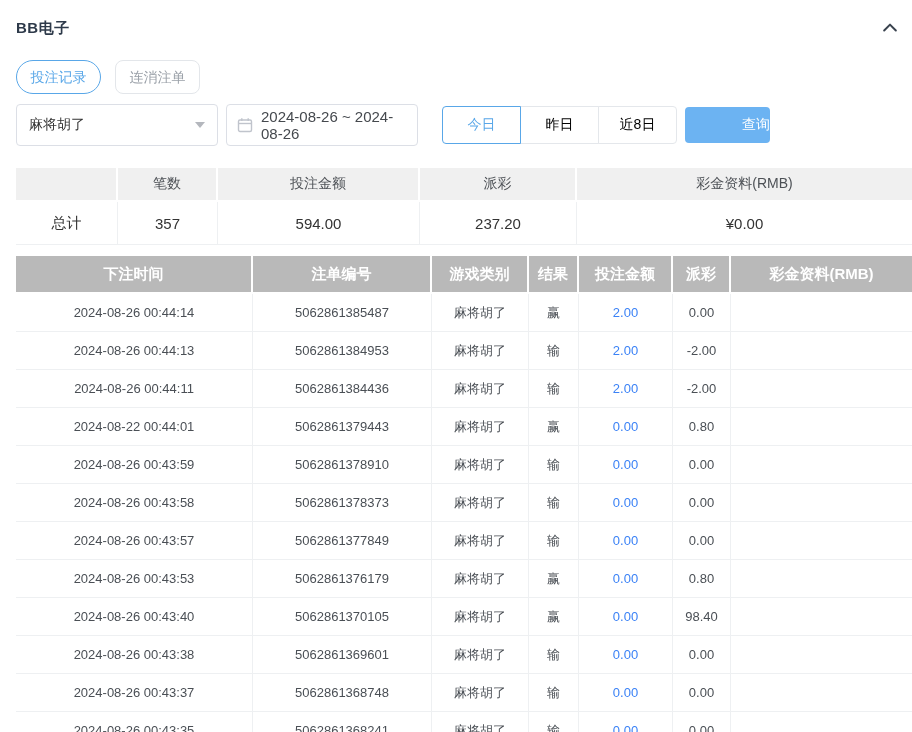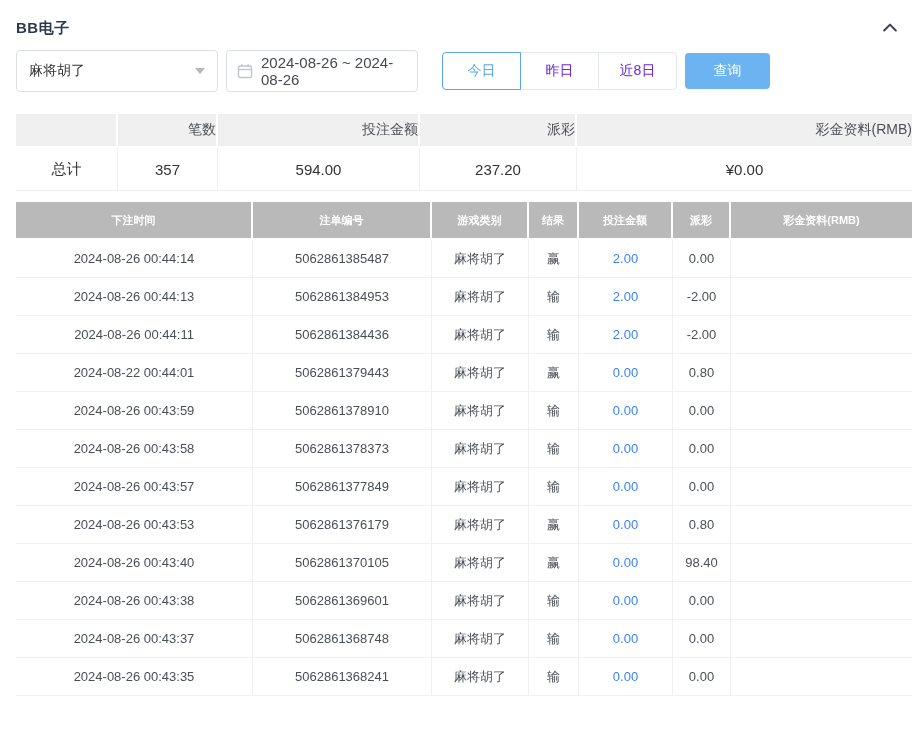--- a/index.html
+++ b/index.html
@@ -24,40 +24,40 @@
   .select-box { width:202px; height:42px; border:1px solid #dcdfe6; border-radius:4px;
     display:flex; align-items:center; justify-content:space-between; padding:0 12px;
     font-size:14px; color:#333; cursor:pointer; }
   .caret-down { width:0; height:0; border-left:5px solid transparent; border-right:5px solid transparent;
     border-top:6px solid #b4b7bd; }
   .date-box { width:192px; height:42px; border:1px solid #dcdfe6; border-radius:4px;
     display:flex; align-items:center; gap:8px; padding:0 10px; margin-left:8px;
     font-size:15px; color:#45494e; cursor:pointer; }
   .btn-group { display:flex; margin-left:24px; }
   .btn-group .qbtn { width:79px; height:38px; background:#fff; border:1px solid #e4e7eb;
-    font-size:14px; color:#6d28d9; cursor:pointer; margin-left:-1px; position:relative;
+    font-size:14px; color:#000000; cursor:pointer; margin-left:-1px; position:relative;
     font-family:inherit; }
   .btn-group .qbtn:first-child { border-radius:4px 0 0 4px; margin-left:0; }
   .btn-group .qbtn:last-child { border-radius:0 4px 4px 0; }
   .btn-group .qbtn.active { border-color:#59a7e8; color:#59a7e8; z-index:1; }
   .query-btn { width:85px; height:36px; margin-left:8px; background:#6cb3f2; color:#fff;
-    border:none; border-radius:4px; font-size:14px; cursor:pointer; font-family:inherit; }
+    border:none; border-radius:4px; font-size:14px; cursor:pointer; font-family:inherit;text-align:right; }
 
   
   table { border-collapse:separate; border-spacing:0; table-layout:fixed; width:896px; }
   .summary-table { margin-top:22px; }
   .summary-table th { background:#f0f0f0; height:34px; font-size:14px; font-weight:normal;
-    color:#4d5156; text-align:right; border-right:2px solid #fff; border-bottom:2px solid #fff; }
+    color:#4d5156; text-align:center; border-right:2px solid #fff; border-bottom:2px solid #fff; }
   .summary-table th:last-child { border-right:none; }
   .summary-table td { height:43px; text-align:center; font-size:15px; color:#333;
     border-right:1px solid #eef0f2; border-bottom:1px solid #eef0f2; background:#fff; }
   .summary-table td:last-child { border-right:none; }
 
   .main-table { margin-top:11px; }
-  .main-table th { background:#b9b9b9; height:38px; color:#fff; font-size:11px; font-weight:bold;
+  .main-table th { background:#b9b9b9; height:38px; color:#fff; font-size:15px; font-weight:bold;
     border-right:2px solid #fff; border-bottom:2px solid #fff; }
   .main-table th:last-child { border-right:none; }
   .main-table td { height:38px; text-align:center; font-size:13px; color:#4a4f55;
     border-right:1px solid #eef0f2; border-bottom:1px solid #eef0f2; background:#fff; }
   .main-table td:last-child { border-right:none; }
   .amount-link { color:#3b82f6; cursor:pointer;text-align:right; }
   .neg { color:#f25b5b; }
 
   .cal-icon svg, .collapse-btn svg { display:block; }
 </style>
@@ -70,20 +70,24 @@
     <span class="panel-title">BB电子</span>
     <span class="collapse-btn">
       <span>
         <svg width="20" height="20" viewBox="0 0 24 24" fill="none" stroke="#39424e" stroke-width="2.4" stroke-linecap="round" stroke-linejoin="round">
             <polyline points="5,15 12,8 19,15"></polyline>
           </svg>
       </span>
     </span>
   </div>
 
+  <div class="tabs">
+    <div class="tab active">投注记录</div>
+    <div class="tab">连消注单</div>
+  </div>
 
   <div class="filters">
     <div class="select-box">
       <span>麻将胡了</span>
       <span class="caret-down"></span>
     </div>
     <div class="date-box">
       <span class="cal-icon">
         <svg width="16" height="16" viewBox="0 0 16 16">
             <rect x="1.5" y="3" width="13" height="11.5" rx="1.5" fill="none" stroke="#c0c4cc" stroke-width="1.4"></rect>

